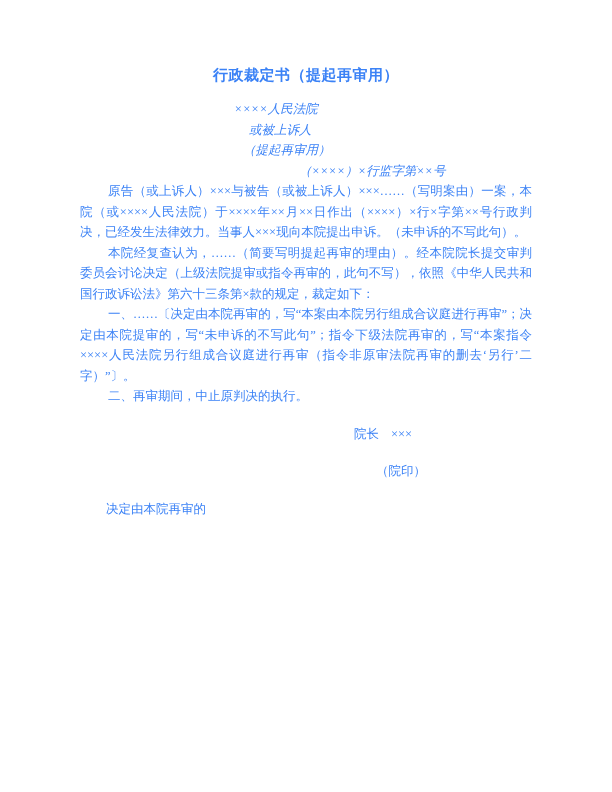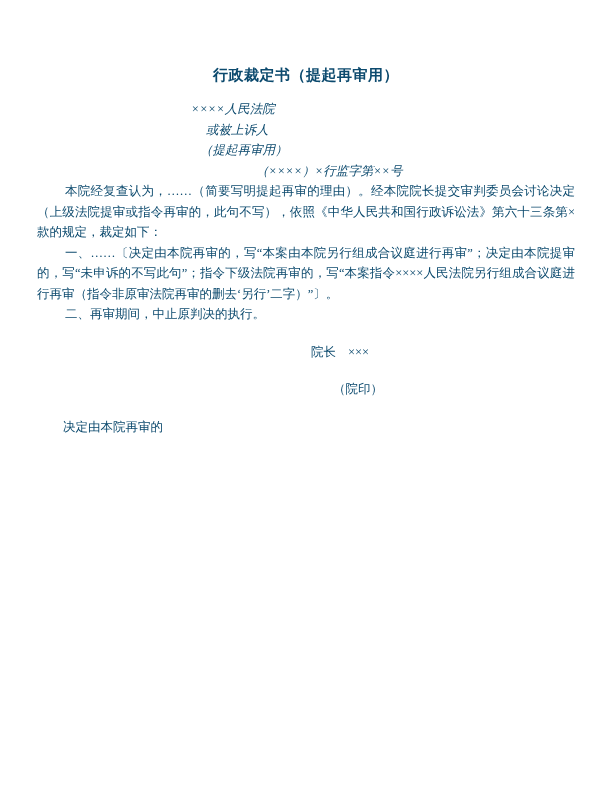--- a/index.html
+++ b/index.html
@@ -7,24 +7,24 @@
     padding: 0;
     background: #ffffff;
   }
   .page {
     position: relative;
     width: 612px;
     height: 792px;
     margin: 0 auto;
     background: #ffffff;
     box-sizing: border-box;
-    padding: 0 37px;
+    padding: 0 80px;
     overflow: hidden;
     font-family: "Liberation Serif", "DejaVu Serif", serif;
-    color: #0c4a6e;
+    color: #3b82f6;
     font-size: 12.5px;
     line-height: 20.5px;
   }
   .doc-title {
     margin-top: 64px;
     font-size: 15px;
     line-height: 22px;
     font-weight: bold;
     text-align: center;
     letter-spacing: 0.5px;
@@ -66,20 +66,21 @@
   <div class="doc-title">行政裁定书（提起再审用）</div>
 
   <div class="header-block">
     <div class="hline court">××××人民法院</div>
     <div class="hline doctype">或被上诉人</div>
     <div class="hline usage">（提起再审用）</div>
     <div class="hline caseno">（××××）×行监字第××号</div>
   </div>
 
   <div class="body-block">
+    <p>原告（或上诉人）×××与被告（或被上诉人）×××……（写明案由）一案，本院（或××××人民法院）于××××年××月××日作出（××××）×行×字第××号行政判决，已经发生法律效力。当事人×××现向本院提出申诉。（未申诉的不写此句）。</p>
     <p>本院经复查认为，……（简要写明提起再审的理由）。经本院院长提交审判委员会讨论决定（上级法院提审或指令再审的，此句不写），依照《中华人民共和国行政诉讼法》第六十三条第×款的规定，裁定如下：</p>
     <p>一、……〔决定由本院再审的，写“本案由本院另行组成合议庭进行再审”；决定由本院提审的，写“未申诉的不写此句”；指令下级法院再审的，写“本案指令××××人民法院另行组成合议庭进行再审（指令非原审法院再审的删去‘另行’二字）”〕。</p>
     <p>二、再审期间，中止原判决的执行。</p>
   </div>
 
   <div class="closing-block">
     <div class="cline president">
       <span>院长</span><span class="sig-name">×××</span>
     </div>
     <div class="cline seal">（院印）</div>

